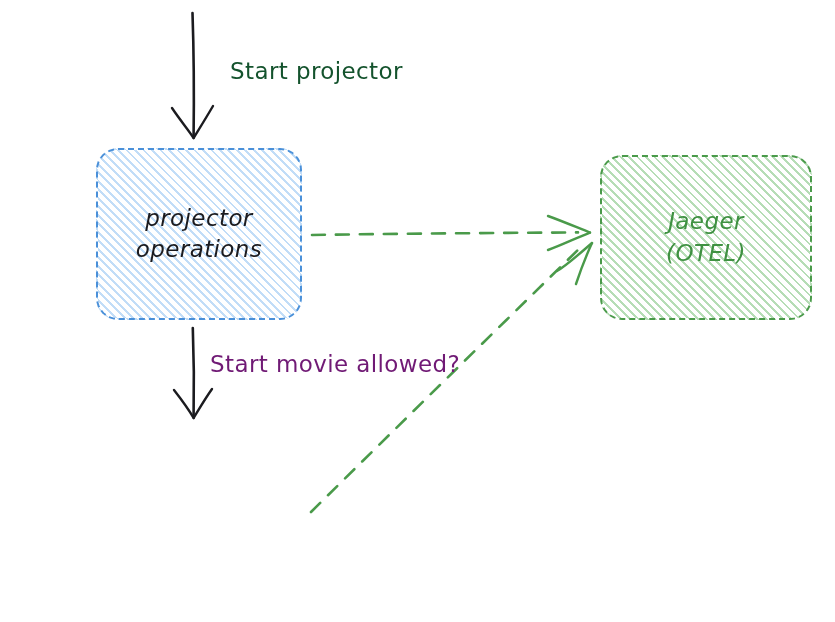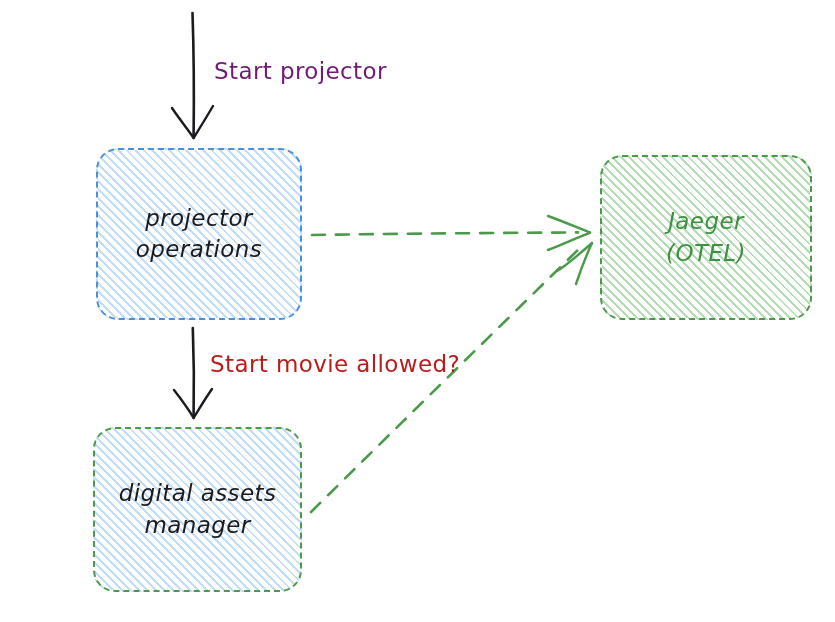--- a/index.html
+++ b/index.html
@@ -93,24 +93,20 @@
 </head>
 <body>
 
 <div id="canvas" style="background: rgb(255, 255, 255);">
 
   <div class="node fill-blue stroke-blue" id="node-projector-operations" style="left: 96px; top: 148px; width: 206px; height: 172px;">
     <span class="node-label text-dark">projector
 operations</span>
   </div>
 
-  <div class="node fill-blue stroke-green" id="node-digital-assets-manager" style="left: 93px; top: 427px; width: 209px; height: 165px;">
-    <span class="node-label text-dark">digital assets
-manager</span>
-  </div>
 
   <div class="node fill-green stroke-green" id="node-jaeger-otel" style="left: 600px; top: 155px; width: 212px; height: 165px;">
     <span class="node-label text-green">Jaeger
 (OTEL)</span>
   </div>
 
   <svg id="arrows" viewBox="0 0 835 622">
 
     <g>
       <path d="M 192.5 13 C 193.6 45, 194.2 90, 193.6 136" fill="none" stroke="#1b1b1f" stroke-width="2.6" stroke-linecap="round"></path>
@@ -130,17 +126,17 @@
       <path d="M 548 250 C 562 245, 576 238, 590 232.6" fill="none" stroke="#4a9a4a" stroke-width="2.4" stroke-linecap="round"></path>
     </g>
 
     <g>
       <path d="M 311 512 C 400 424, 492 334, 583 245" fill="none" stroke="#4a9a4a" stroke-width="2.6" stroke-linecap="round" stroke-dasharray="13 11"></path>
       <path d="M 557 271 C 566 266, 578 255, 592 243" fill="none" stroke="#4a9a4a" stroke-width="2.4" stroke-linecap="round"></path>
       <path d="M 576 284 C 580 272, 586 256, 592 243" fill="none" stroke="#4a9a4a" stroke-width="2.4" stroke-linecap="round"></path>
     </g>
   </svg>
 
-  <div class="edge-label" id="label-start-projector" style="left: 214px; top: 58px; color: #701a75;">Start projector</div>
+  <div class="edge-label" id="label-start-projector" style="left: 230px; top: 58px; color: #14532d;">Start projector</div>
 
-  <div class="edge-label" id="label-start-movie-allowed" style="left: 210px; top: 351px; color: #b91c1c;">Start movie allowed?</div>
+  <div class="edge-label" id="label-start-movie-allowed" style="left: 210px; top: 351px; color: #701a75;">Start movie allowed?</div>
 
 </div>
 
 </body></html>

